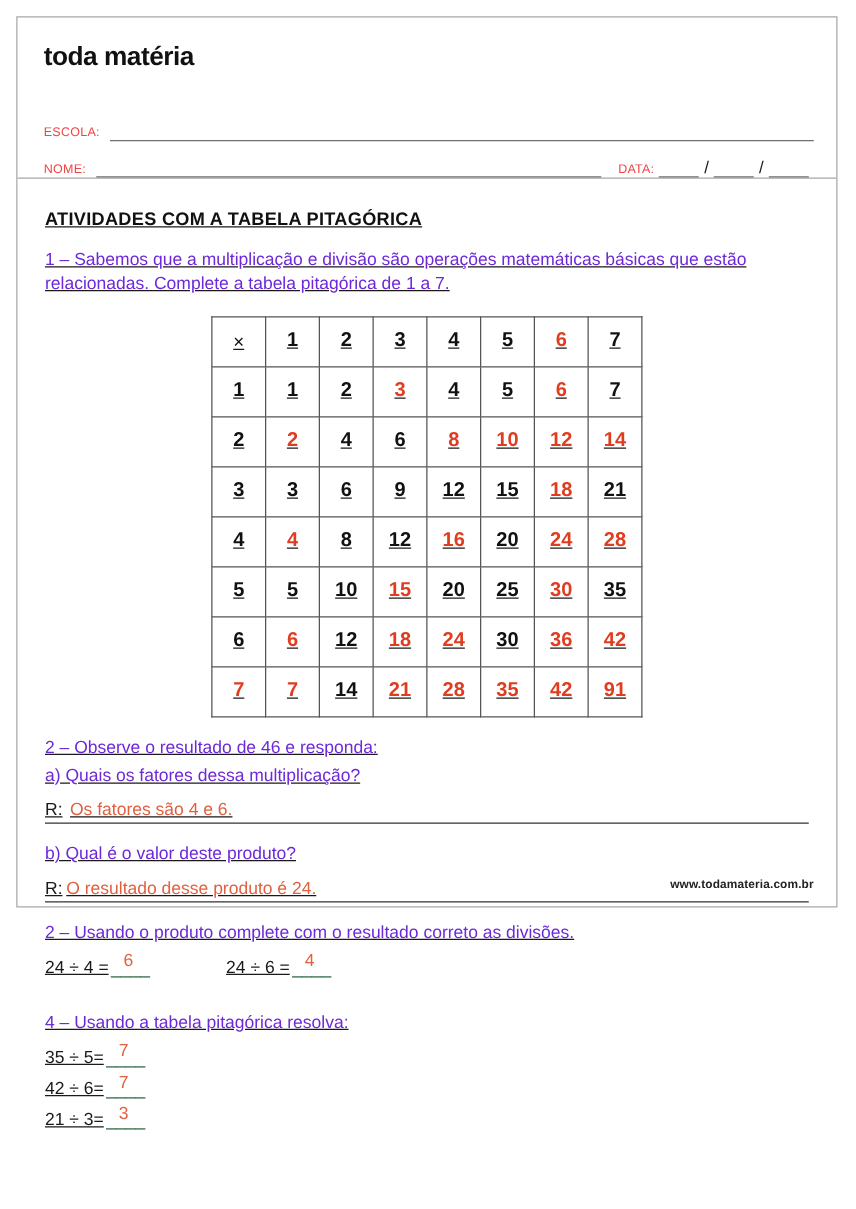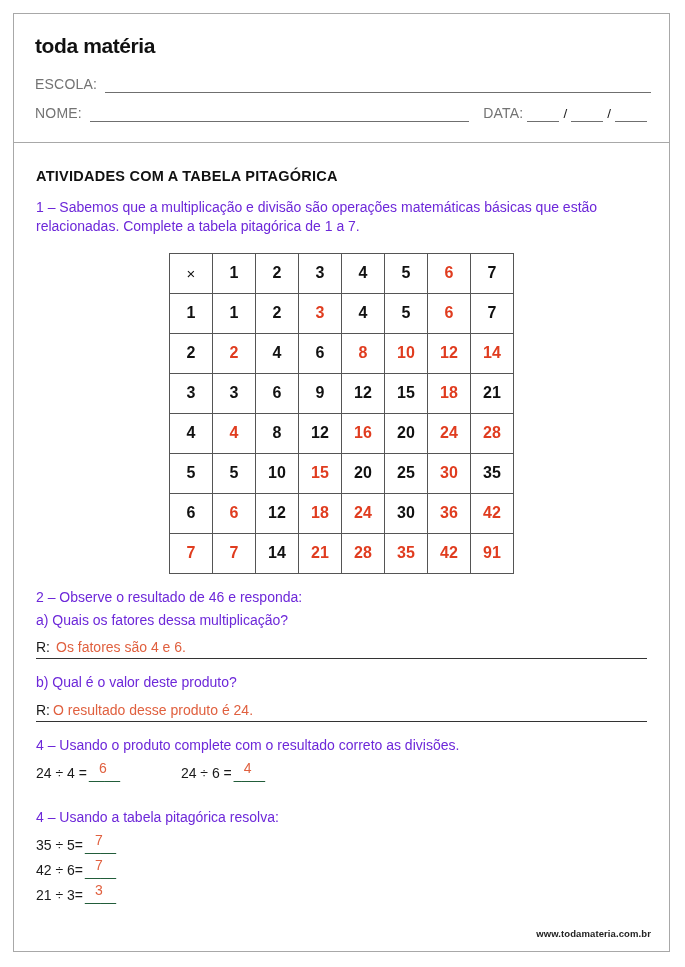--- a/index.html
+++ b/index.html
@@ -14,24 +14,25 @@
     color: #1a1a1a;
     position: relative;
     overflow: hidden;
   }
 
   .page {
     position: absolute;
     left: 13px;
     top: 13px;
     width: 657px;
-    height: 939px;
+    height: 713px;
     border: 1px solid #a8a8a8;
     box-sizing: border-box;
     background: #fff;
+    text-decoration: underline;
   }
 
   
   .header {
     height: 129px;
     border-bottom: 1px solid #a8a8a8;
     box-sizing: border-box;
     position: relative;
   }
   .brand {
@@ -47,25 +48,26 @@
     position: absolute;
     left: 21px;
     right: 18px;
     display: flex;
     align-items: flex-end;
   }
   .field-row.escola { top: 62px; }
   .field-row.nome   { top: 91px; }
 
   .field-label {
-    font-size: 14px;
-    color: #737373;
+    font-size: 10px;
+    color: #ef4444;
     letter-spacing: 0.2px;
     white-space: nowrap;
     padding-bottom: 1px;
+    margin-top: 25px;
   }
   .rule {
     flex: 1 1 auto;
     border-bottom: 1px solid #6f6f6f;
     margin-left: 8px;
     height: 12px;
   }
   .date-group {
     display: flex;
     align-items: flex-end;
@@ -316,21 +318,21 @@
     <div class="ans-line">
       <span class="ans-label">R:</span><span class="ans-text">Os fatores são 4 e 6.</span>
     </div>
 
     <div class="qtext">b) Qual é o valor deste produto?</div>
 
     <div class="ans-line">
       <span class="ans-label">R:</span><span class="ans-text near">O resultado desse produto é 24.</span>
     </div>
 
-    <div class="qtext">4 – Usando o produto complete com o resultado correto as divisões.</div>
+    <div class="qtext">2 – Usando o produto complete com o resultado correto as divisões.</div>
 
     <div class="blank-row">
       <span class="expr">24 ÷ 4 =</span>
       <span class="fill">
         <span class="dashes">____</span>
         <span class="val">6</span>
       </span>
       <span class="gap"></span>
       <span class="expr">24 ÷ 6 =</span>
       <span class="fill">

